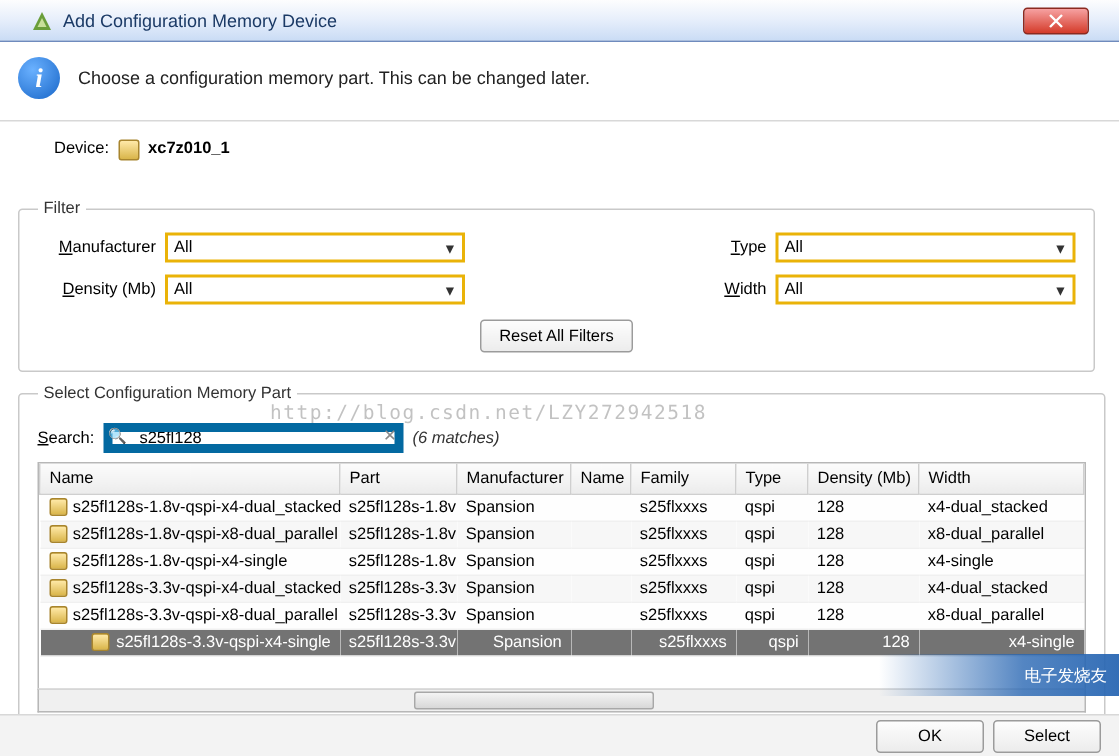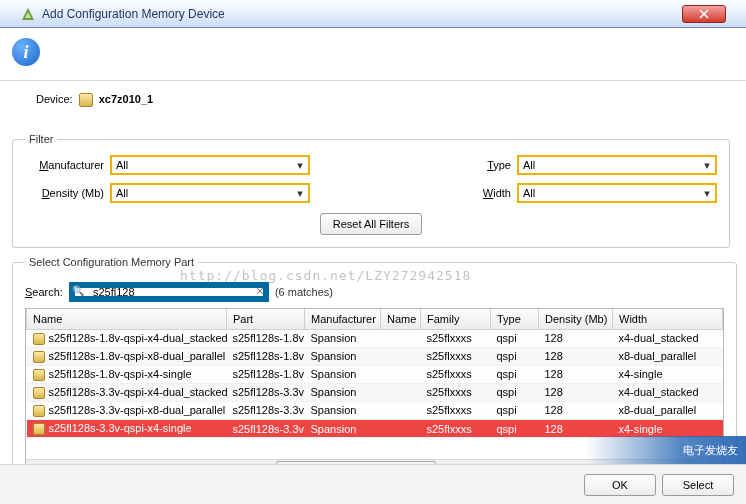--- a/index.html
+++ b/index.html
@@ -23,32 +23,32 @@
   .combo input { width:100%; height:20px; border:2px solid #eab308; padding:2px 18px 2px 4px; background:#fff; }
   .combo .arrow { position:absolute; right:2px; top:2px; width:16px; height:16px; display:flex; align-items:center; justify-content:center; color:#333; pointer-events:none; }
   .reset-row { text-align:center; margin-top:10px; }
   button.win { height:22px; padding:0 12px; background:linear-gradient(#fdfdfd,#ececec); border:1px solid #9b9b9b; border-radius:3px; }
   .search-row { display:flex; align-items:center; gap:6px; margin:4px 0 6px 0; }
   .search-row .lbl2 { }
   .search-box { position:relative; width:200px; }
   .search-box input { width:100%; height:20px; border:6px solid #0369a1; padding:2px 18px 2px 18px; background:#fff; }
   .search-box .mag { position:absolute; left:3px; top:3px; width:12px; height:12px; color:#777; font-size:10px; }
   .search-box .clear { position:absolute; right:3px; top:3px; width:12px; height:12px; color:#888; font-size:11px; text-align:center; line-height:12px; cursor:pointer; }
-  .matches { color:#333; }
+  .matches { color:#333;font-style:italic; }
   .table-wrap { border:1px solid #b7b7b7; height:152px; overflow:hidden; position:relative; background:#fff; }
   table { border-collapse:collapse; width:100%; table-layout:fixed; }
   thead th { background:linear-gradient(#fcfcfc,#ececec); border:1px solid #cfcfcf; border-top:none; text-align:left; padding:3px 6px; font-weight:normal; height:20px; white-space:nowrap; overflow:hidden; }
   tbody td { border-bottom:1px solid #f0f0f0; padding:2px 6px; height:18px; white-space:nowrap; overflow:hidden; }
   tbody tr:nth-child(odd) td { background:#fefefe; }
   tbody tr:nth-child(even) td { background:#f7f7f7; }
-  tbody tr.selected td { background:#ef4444; color:#fff; }
+  tbody tr.selected td { background:#737373; color:#fff;text-align:right; }
   .row-icon { width:12px; height:12px; display:inline-block; background:linear-gradient(#ffe9a8,#d9b54a); border:1px solid #a8852e; border-radius:2px; margin-right:4px; vertical-align:middle; }
   .hscroll { height:16px; background:#f0f0f0; border:1px solid #b7b7b7; border-top:1px solid #d6d6d6; margin-top:-1px; position:relative; }
   .thumb { position:absolute; top:1px; height:12px; left:250px; width:160px; background:linear-gradient(#f4f4f4,#d8d8d8); border:1px solid #a8a8a8; border-radius:2px; }
-  .footer { position:absolute; bottom:0; left:0; right:0; height:40px; border-top:1px solid #d8d8d8; background:#f3f3f3; display:flex; align-items:center; justify-content:flex-end; padding:0 12px; gap:6px; }
+  .footer { position:absolute; bottom:0; left:0; right:0; height:28px; border-top:1px solid #d8d8d8; background:#f3f3f3; display:flex; align-items:center; justify-content:flex-end; padding:0 12px; gap:6px; }
   .footer button { width:72px; }
   .watermark { position:absolute; left:180px; top:268px; color:rgba(120,120,120,0.45); font-size:13px; letter-spacing:1px; font-family:Consolas,monospace; pointer-events:none; }
   .corner-logo { position:absolute; right:0; bottom:40px; width:160px; height:28px; background:linear-gradient(90deg,rgba(41,103,179,0)0%,rgba(41,103,179,0.8)60%,rgba(41,103,179,0.95)100%); color:#fff; display:flex; align-items:center; justify-content:flex-end; padding-right:8px; font-size:11px; pointer-events:none; }
 </style>
 </head>
 <body>
 
 <div class="titlebar">
   <span class="ticon">
     <svg viewBox="0 0 16 16">
@@ -59,20 +59,21 @@
   <span class="title">Add Configuration Memory Device</span>
   <div class="closebtn">
     <svg width="10" height="10" viewBox="0 0 10 10">
         <path stroke="#fff" stroke-width="1.6" d="M1 1 L9 9 M9 1 L1 9"></path>
       </svg>
   </div>
 </div>
 
 <div class="banner">
   <div class="info-icon">i</div>
+  <div class="banner-text">Choose a configuration memory part. This can be changed later.</div>
 </div>
 
 <div class="body">
   <div class="device-row">
     <span>Device:</span>
     <span class="chip-icon"></span>
     <b>xc7z010_1</b>
   </div>
 
   <fieldset class="group">

